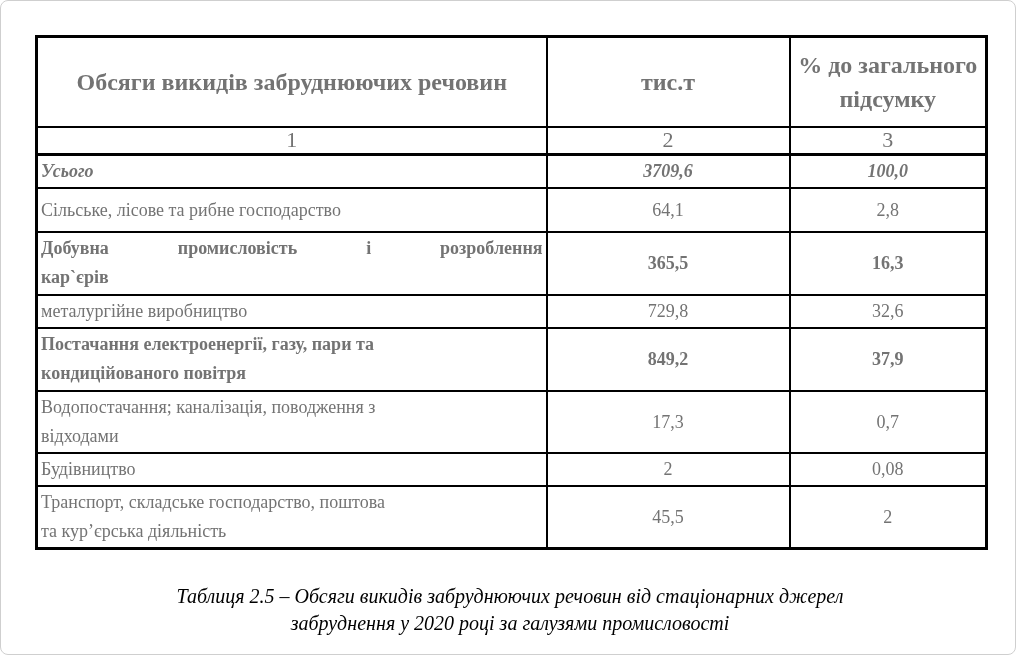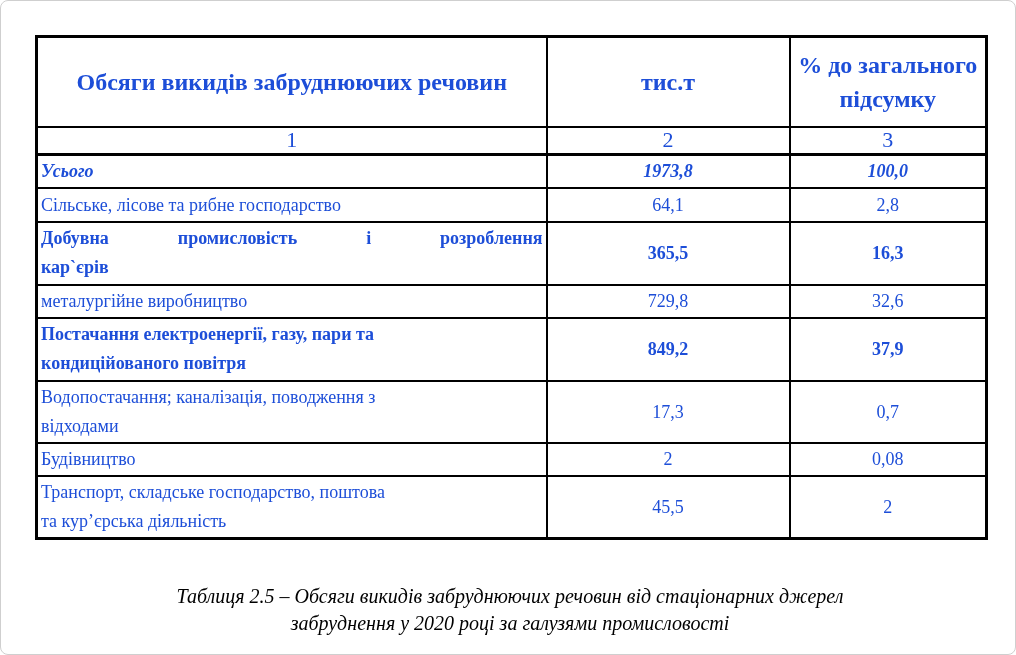--- a/index.html
+++ b/index.html
@@ -18,21 +18,21 @@
     box-sizing: border-box;
     overflow: hidden;
   }
   table.emissions {
     position: absolute;
     left: 34px;
     top: 34px;
     width: 950px;
     border-collapse: collapse;
     table-layout: fixed;
-    color: #1d4ed8;
+    color: #737373;
   }
   table.emissions td {
     border: 2px solid #000;
     font-size: 18px;
     line-height: 29px;
     padding: 1px 3px;
     overflow: hidden;
     vertical-align: middle;
     box-sizing: border-box;
   }
@@ -50,21 +50,21 @@
     text-align: center;
     border-bottom-width: 3px;
     line-height: 24px;
     font-size: 22px;
     padding: 0 3px;
   }
   td.c { text-align: center; }
   td.name { text-align: left; padding-left: 4px; }
   tr.total-row { height: 33px; }
   tr.total-row td { font-weight: bold; font-style: italic; }
-  tr.rh34 { height: 34px; margin-left: 44px; }
+  tr.rh34 { height: 44px; margin-left: 44px; }
   tr.rh63 { height: 63px; font-weight: bold; }
   tr.rh30 { height: 30px; }
   tr.rh32 { height: 32px; }
   tr.rh62 { height: 62px; }
   tr.rh31 { height: 31px; }
   td.vtop { vertical-align: top; padding-top: 2px; }
   td.vbot { vertical-align: bottom; padding-bottom: 3px; margin-top: 28px; }
   td.name.vtop { vertical-align: top; }
   .line { display: block; }
   .line.jl { text-align: justify; text-align-last: justify; }
@@ -100,21 +100,21 @@
       <tr class="num-row">
         <td>1</td>
         <td>2</td>
         <td>3</td>
       </tr>
 
       <tr class="total-row">
         <td class="name">
           <span class="line">Усього</span>
         </td>
-        <td class="c">1973,8</td>
+        <td class="c">3709,6</td>
         <td class="c">100,0</td>
       </tr>
 
       <tr class="rh34">
         <td class="name">
           <span class="line">Сільське, лісове та рибне господарство</span>
         </td>
         <td class="c">64,1</td>
         <td class="c">2,8</td>
       </tr>

